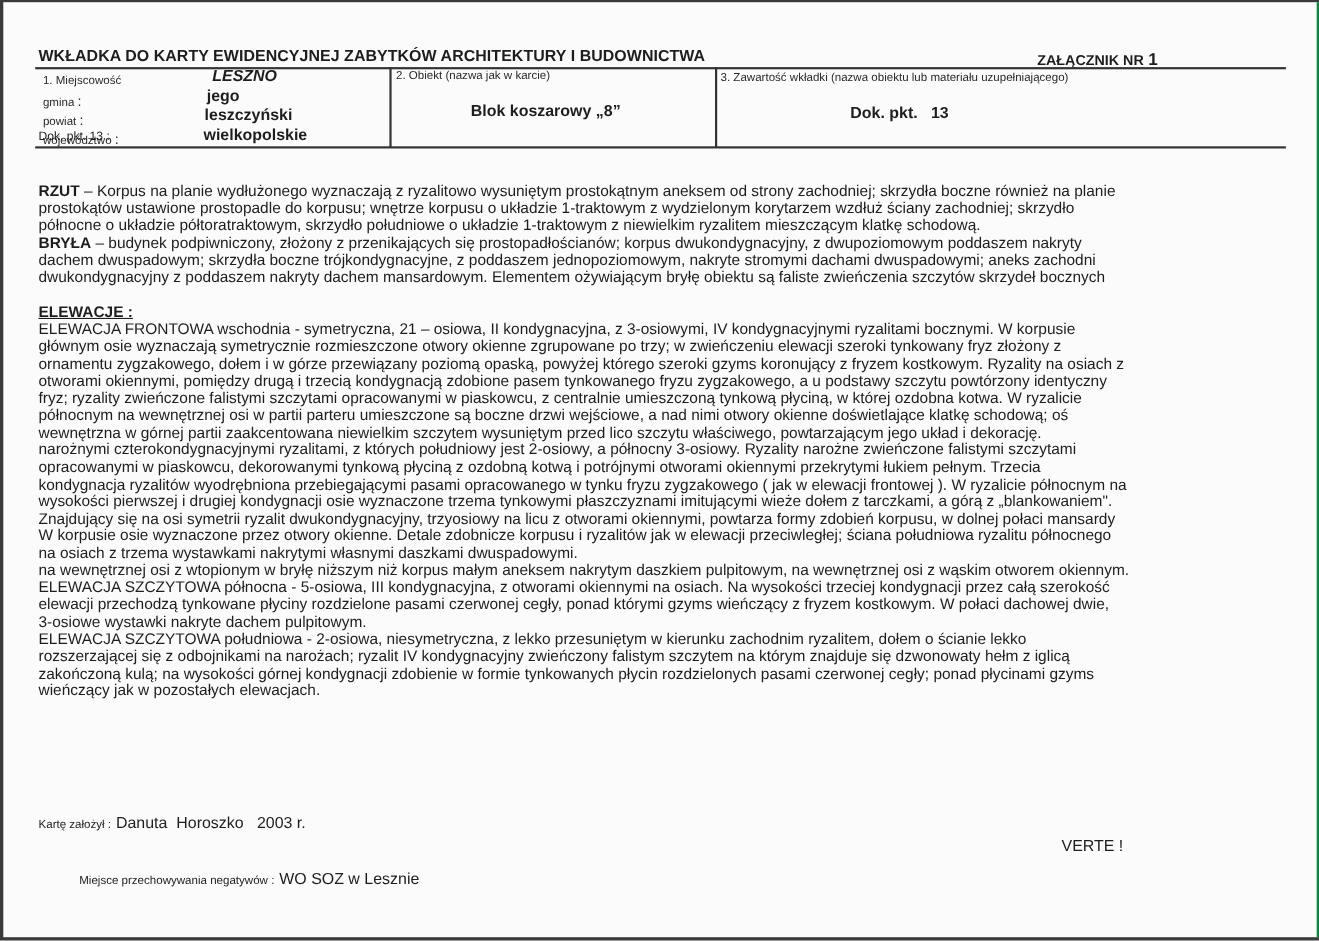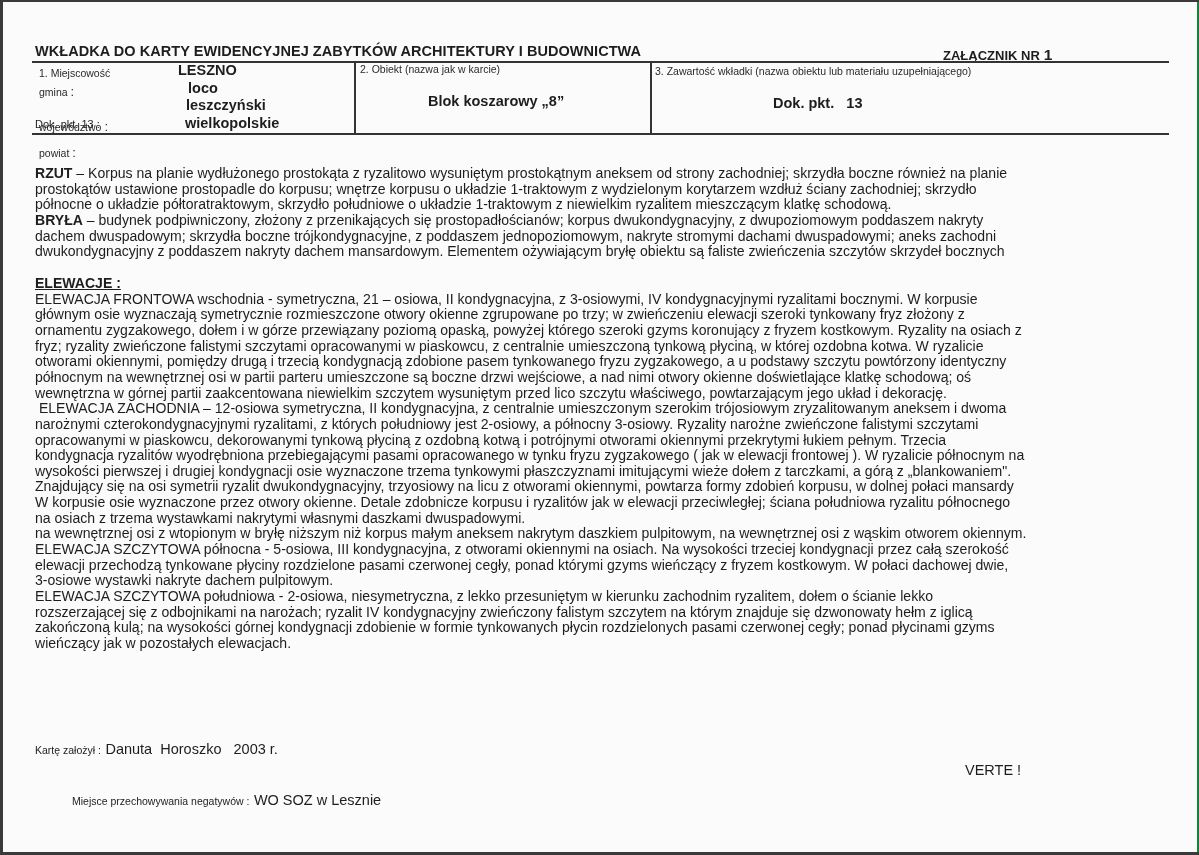--- a/index.html
+++ b/index.html
@@ -48,63 +48,62 @@
 
   <div>
     <div class="hline" style="left:29px; top:59px; width:1137px;"></div>
     <div class="hline" style="left:29px; top:131px; width:1137px;"></div>
     <div class="vline" style="left:351px; top:59px; height:73px;"></div>
     <div class="vline" style="left:647px; top:59px; height:73px;"></div>
 
     <div class="abs lbl" style="left:36px; top:65px;">
       <span>1. Miejscowość</span>
     </div>
-    <div class="abs val" style="left:175px; top:60px;">LESZNO</div>
+    <div class="abs val" style="left:190px; top:60px;font-style:italic;">LESZNO</div>
 
     <div class="abs lbl" style="left:36px; top:82px;">
       <span>gmina</span> <span class="colon">:</span>
     </div>
-    <div class="abs val" style="left:185px; top:78px;">loco</div>
+    <div class="abs val" style="left:185px; top:78px;">jego</div>
 
-    <div class="abs lbl" style="left:36px; top:100px;margin-top:43px;">
+    <div class="abs lbl" style="left:36px; top:100px;">
       <span>powiat</span> <span class="colon">:</span>
     </div>
     <div class="abs val" style="left:183px; top:95px;">leszczyński</div>
 
     <div class="abs lbl" style="left:36px; top:117px;">
       <span>województwo</span> <span class="colon">:</span>
     </div>
     <div class="abs val" style="left:182px; top:113px;">wielkopolskie</div>
 
     <div class="abs lbl" style="left:357px; top:61px;">2. Obiekt (nazwa jak w karcie)</div>
     <div class="abs cellval" style="left:425px; top:91px;">Blok koszarowy „8”</div>
 
     <div class="abs lbl" style="left:652px; top:63px;">3. Zawartość wkładki (nazwa obiektu lub materiału uzupełniającego)</div>
     <div class="abs cellval" style="left:770px; top:93px; white-space:pre;">Dok. pkt.   13</div>
   </div>
 
   <div class="abs dok">Dok. pkt. 13 :</div>
 
   <div class="body-text">
-    <p><b>RZUT</b><span> – Korpus na planie wydłużonego prostokąta z ryzalitowo wysuniętym prostokątnym aneksem od strony zachodniej; skrzydła boczne również na planie</span></p>
+    <p><b>RZUT</b><span> – Korpus na planie wydłużonego wyznaczają z ryzalitowo wysuniętym prostokątnym aneksem od strony zachodniej; skrzydła boczne również na planie</span></p>
     <p>prostokątów ustawione prostopadle do korpusu; wnętrze korpusu o układzie 1-traktowym z wydzielonym korytarzem wzdłuż ściany zachodniej; skrzydło</p>
     <p>północne  o układzie półtoratraktowym, skrzydło południowe o układzie 1-traktowym z niewielkim ryzalitem mieszczącym klatkę schodową.</p>
     <p><b>BRYŁA</b><span> – budynek podpiwniczony, złożony z przenikających się prostopadłościanów; korpus dwukondygnacyjny, z dwupoziomowym  poddaszem nakryty</span></p>
     <p>dachem dwuspadowym; skrzydła boczne trójkondygnacyjne, z poddaszem jednopoziomowym, nakryte stromymi dachami dwuspadowymi; aneks zachodni</p>
     <p>dwukondygnacyjny z poddaszem nakryty dachem mansardowym. Elementem ożywiającym bryłę obiektu są faliste zwieńczenia szczytów skrzydeł bocznych</p>
     <div class="gap"></div>
     <p class="u">ELEWACJE :</p>
     <p>ELEWACJA FRONTOWA wschodnia - symetryczna, 21 – osiowa, II kondygnacyjna, z 3-osiowymi, IV kondygnacyjnymi ryzalitami bocznymi. W korpusie</p>
     <p>głównym osie wyznaczają  symetrycznie rozmieszczone otwory okienne zgrupowane po trzy; w zwieńczeniu elewacji szeroki tynkowany fryz złożony z</p>
     <p>ornamentu zygzakowego, dołem i w górze przewiązany poziomą opaską, powyżej którego szeroki gzyms koronujący z fryzem kostkowym. Ryzality na osiach z</p>
+    <p>otworami okiennymi, pomiędzy drugą i trzecią kondygnacją  zdobione pasem tynkowanego fryzu zygzakowego, a u podstawy szczytu powtórzony identyczny</p>
     <p>fryz; ryzality zwieńczone falistymi szczytami opracowanymi w piaskowcu, z centralnie umieszczoną tynkową płyciną, w której ozdobna kotwa. W ryzalicie</p>
-    <p>otworami okiennymi, pomiędzy drugą i trzecią kondygnacją  zdobione pasem tynkowanego fryzu zygzakowego, a u podstawy szczytu powtórzony identyczny</p>
     <p>północnym na wewnętrznej osi w partii parteru umieszczone są boczne drzwi wejściowe, a nad nimi otwory okienne doświetlające klatkę schodową; oś</p>
     <p>wewnętrzna w górnej partii zaakcentowana niewielkim szczytem wysuniętym przed lico szczytu właściwego,  powtarzającym jego układ i dekorację.</p>
-    <p style="white-space:pre;"> ELEWACJA ZACHODNIA – 12-osiowa symetryczna, II kondygnacyjna, z centralnie umieszczonym szerokim trójosiowym zryzalitowanym aneksem i dwoma</p>
     <p>narożnymi czterokondygnacyjnymi ryzalitami, z których południowy jest 2-osiowy, a północny 3-osiowy. Ryzality narożne zwieńczone falistymi szczytami</p>
     <p>opracowanymi w piaskowcu, dekorowanymi tynkową płyciną z ozdobną kotwą i potrójnymi otworami okiennymi przekrytymi łukiem pełnym. Trzecia</p>
     <p>kondygnacja ryzalitów wyodrębniona przebiegającymi pasami opracowanego w tynku fryzu zygzakowego ( jak w elewacji frontowej ). W ryzalicie północnym na</p>
     <p>wysokości pierwszej i drugiej kondygnacji osie wyznaczone trzema tynkowymi płaszczyznami imitującymi wieże dołem z tarczkami, a górą z „blankowaniem".</p>
     <p>Znajdujący się na osi symetrii ryzalit dwukondygnacyjny, trzyosiowy  na licu z otworami okiennymi, powtarza formy zdobień korpusu, w dolnej połaci mansardy</p>
     <p>W korpusie osie wyznaczone przez otwory okienne. Detale zdobnicze korpusu i ryzalitów jak w elewacji przeciwległej; ściana południowa ryzalitu północnego</p>
     <p>na osiach z trzema wystawkami nakrytymi własnymi daszkami dwuspadowymi.</p>
     <p>na wewnętrznej osi z wtopionym w bryłę niższym niż korpus małym aneksem nakrytym daszkiem pulpitowym, na wewnętrznej osi z wąskim otworem okiennym.</p>
     <p>ELEWACJA SZCZYTOWA  północna -  5-osiowa, III kondygnacyjna, z otworami okiennymi na osiach. Na wysokości trzeciej kondygnacji przez całą szerokość</p>
     <p>elewacji przechodzą tynkowane płyciny rozdzielone pasami czerwonej cegły, ponad którymi gzyms wieńczący  z fryzem kostkowym. W połaci dachowej dwie,</p>

